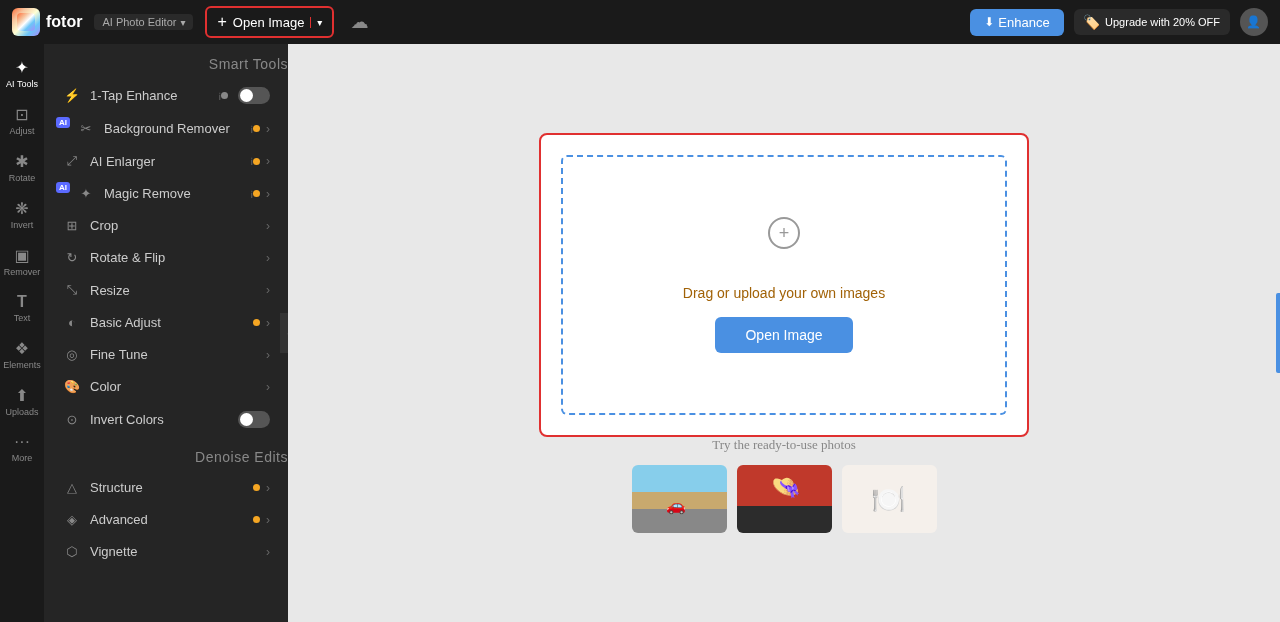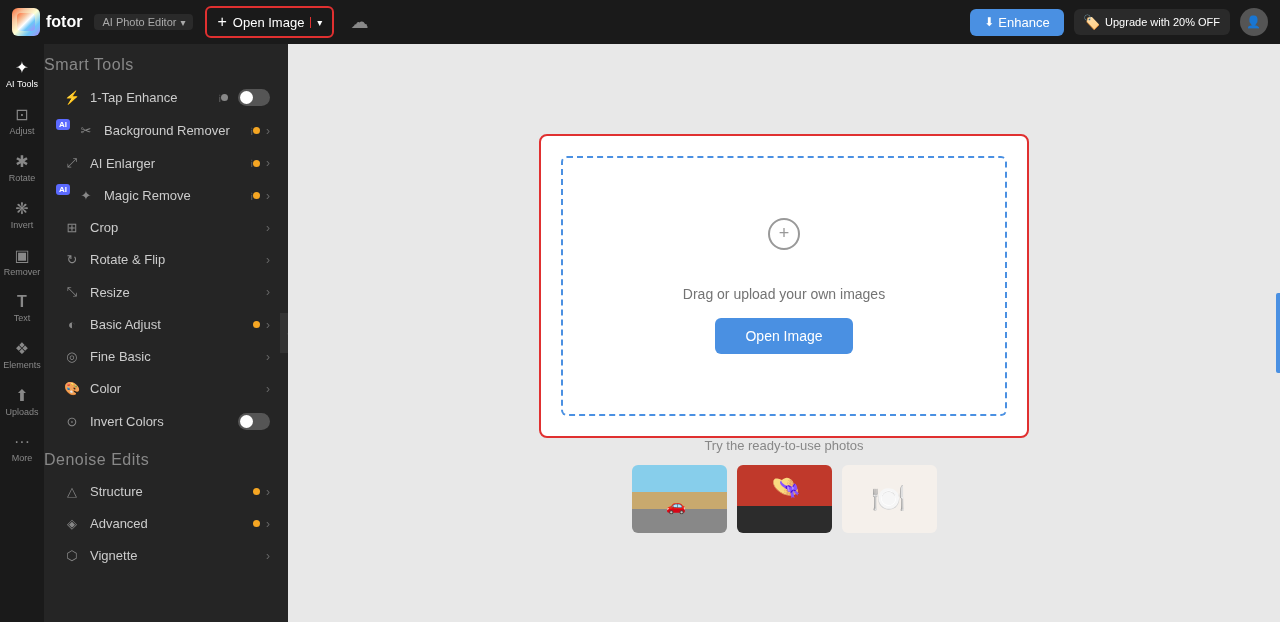--- a/index.html
+++ b/index.html
@@ -54,21 +54,21 @@
 
     
     .sidebar {
       width: 244px; background: #252525; overflow-y: auto; flex-shrink: 0;
       padding: 0 0 20px 0;
     }
     .sidebar::-webkit-scrollbar { width: 4px; }
     .sidebar::-webkit-scrollbar-thumb { background: #444; border-radius: 2px; }
 
     .section-title {
-      color: #888; font-size: 16px; text-align: left; padding: 12px 0 6px;
+      color: #888; font-size: 14px; text-align: right; padding: 12px 0 6px;
       letter-spacing: 0.5px;
     }
 
     .sidebar-item {
       display: flex; align-items: center; padding: 8px 12px; cursor: pointer;
       color: #ccc; font-size: 13px; border-radius: 6px; margin: 1px 6px;
       position: relative;
     }
     .sidebar-item .item-icon { width: 20px; text-align: center; margin-right: 8px; font-size: 13px; color: #888; }
     .sidebar-item .item-label { flex: 1; }
@@ -119,28 +119,28 @@
       display: flex; flex-direction: column; align-items: center;
       justify-content: center; padding: 60px 20px; gap: 16px;
     }
 
     .plus-circle {
       width: 32px; height: 32px; border-radius: 50%; border: 2px solid #999;
       display: flex; align-items: center; justify-content: center;
       color: #999; font-size: 18px;
     }
 
-    .upload-text { color: #737373; font-size: 14px; margin-top: 20px; }
+    .upload-text { color: #a16207; font-size: 14px; margin-top: 20px; }
 
     .open-image-cta {
       background: #4a90e2; color: white; border: none; border-radius: 6px;
       padding: 10px 30px; font-size: 14px; cursor: pointer;
     }
 
-    .ready-section { text-align: center; }
+    .ready-section { text-align: center; font-family: Liberation Serif, serif; }
     .ready-title { color: #888; font-size: 13px; margin-bottom: 12px; }
     .thumb-row { display: flex; gap: 10px; justify-content: center; }
     .thumb {
       width: 95px; height: 68px; border-radius: 6px; overflow: hidden;
       background: #ccc; flex-shrink: 0;
     }
 
     
     .thumb-1 { background: linear-gradient(180deg, #87ceeb 40%, #c8a96e 40%, #c8a96e 65%, #888 65%); position: relative; }
     .thumb-1::after { content: '🚗'; position: absolute; bottom: 18px; left: 35px; font-size: 16px; }
@@ -305,21 +305,21 @@
 
     <div class="sidebar-item">
       <span class="item-icon">◐</span>
       <span class="item-label">Basic Adjust</span>
       <div class="item-dot orange"></div>
       <span class="item-arrow">›</span>
     </div>
 
     <div class="sidebar-item">
       <span class="item-icon">◎</span>
-      <span class="item-label">Fine Basic</span>
+      <span class="item-label">Fine Tune</span>
       <span class="item-arrow">›</span>
     </div>
 
     <div class="sidebar-item">
       <span class="item-icon">🎨</span>
       <span class="item-label">Color</span>
       <span class="item-arrow">›</span>
     </div>
 
     <div class="sidebar-item">

